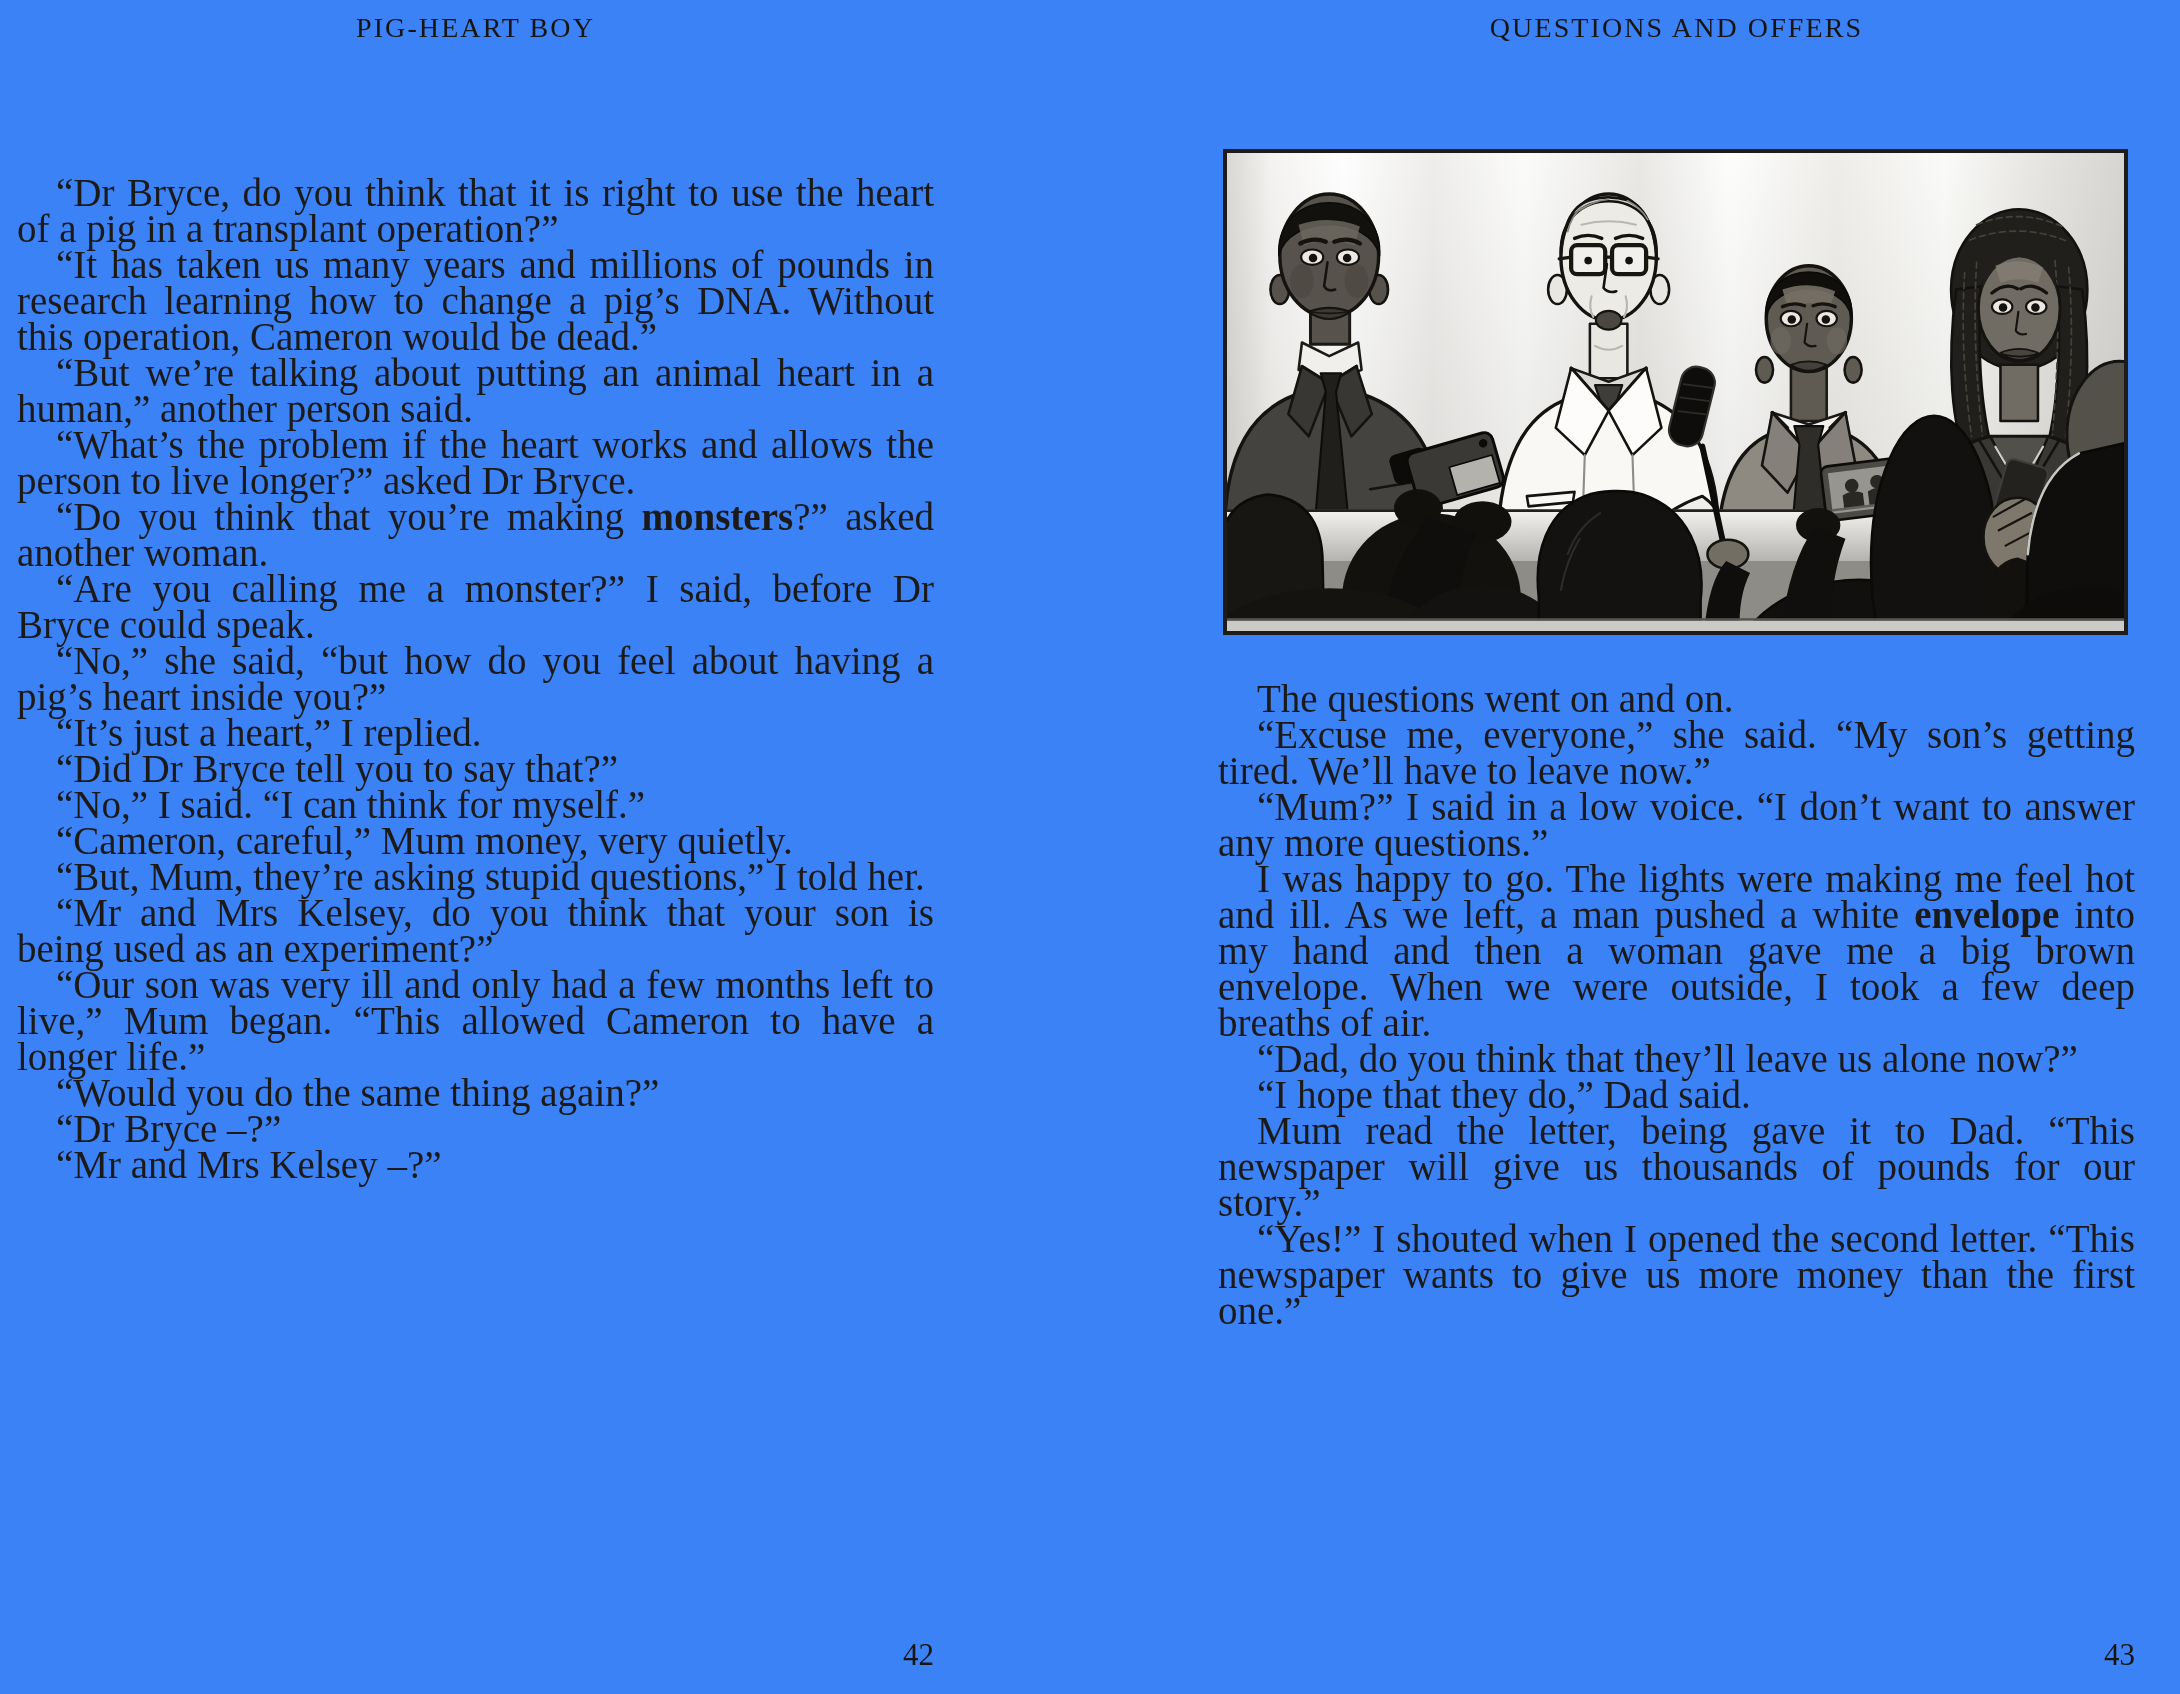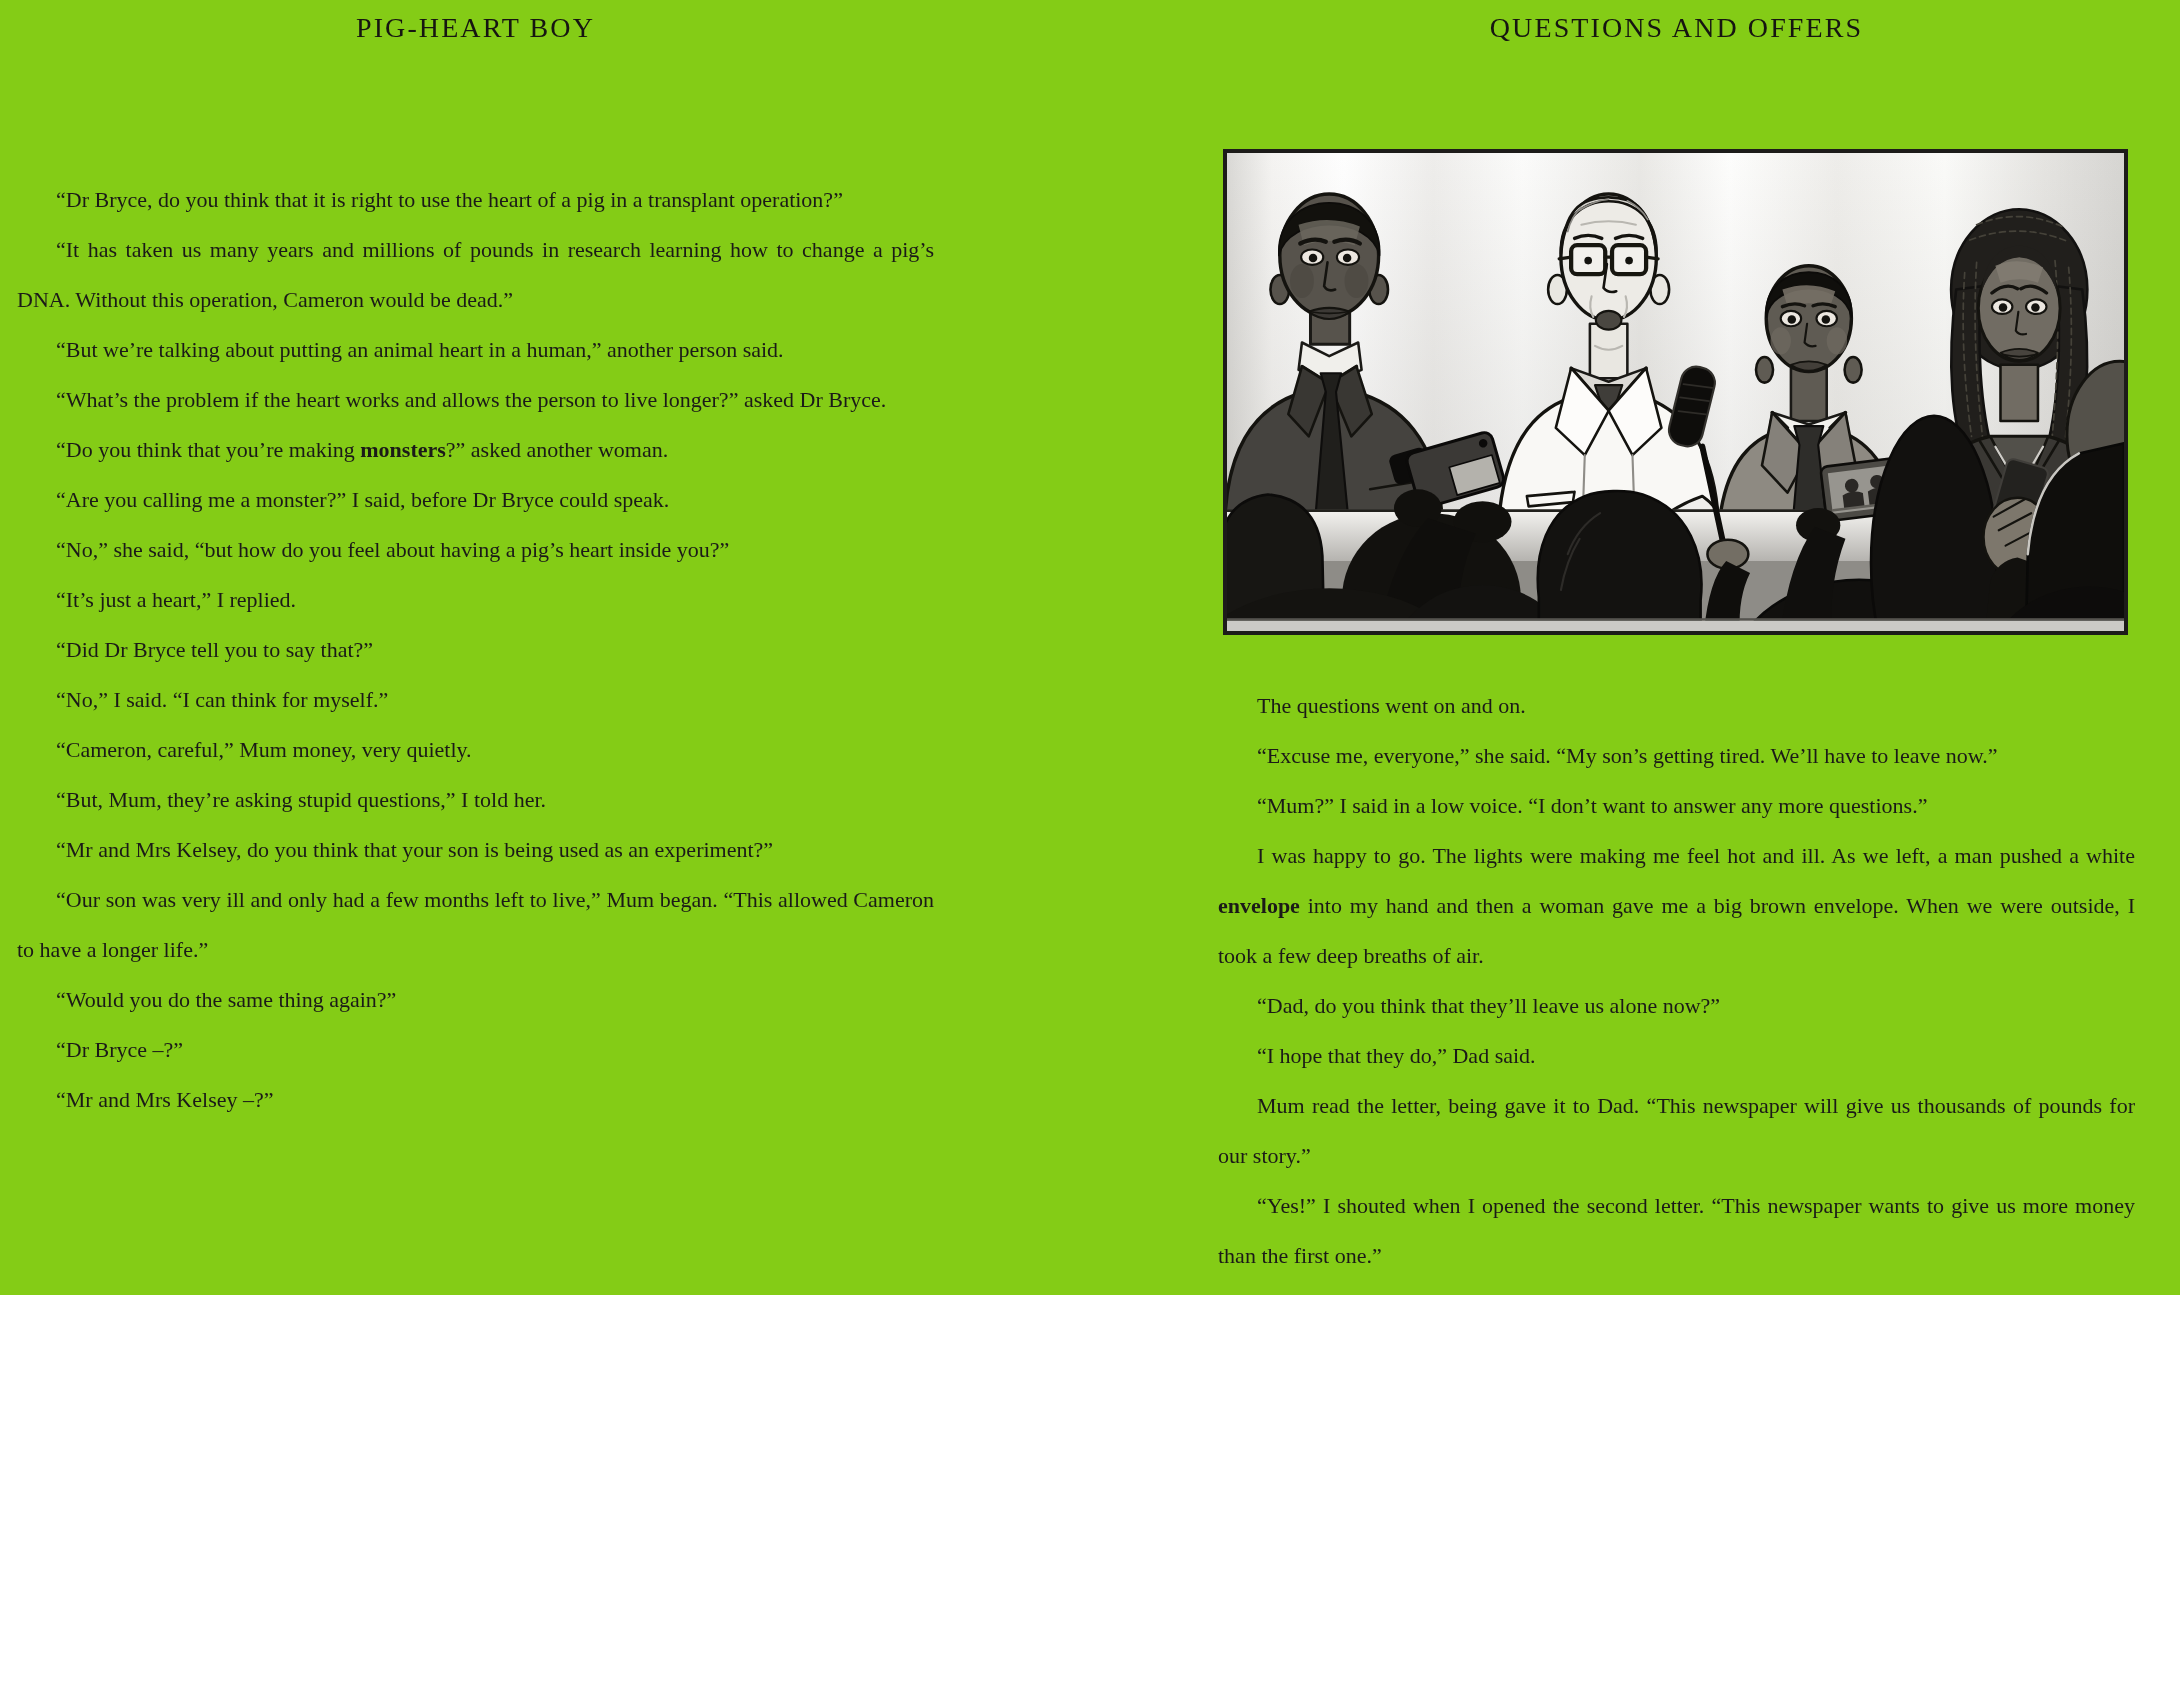--- a/index.html
+++ b/index.html
@@ -1,30 +1,30 @@
 <!DOCTYPE html>
 <html style="font-size:13.6px"><head>
 <meta charset="utf-8">
 <style>
   html,body{margin:0;padding:0;background:#ffffff;}
   .spread{
-    position:relative;width:2181px;height:1295px;background:#84cc16;
+    position:relative;width:2181px;height:1694px;background:#3b82f6;
     font-family:"Liberation Serif","DejaVu Serif",serif;color:#1b1a18;overflow:hidden;
   }
   .page{position:absolute;top:0;width:1090px;height:1694px;}
   .page-left{left:0;}
   .page-right{left:1090px;}
   .running-head{
     position:absolute;top:12px;width:917px;text-align:center;
     font-size:28px;letter-spacing:2.1px;color:#161511;white-space:nowrap;
   }
   .page-left .running-head{left:17px;}
   .page-right .running-head{left:128px;}
   .body-text{
-    position:absolute;width:917px;font-size:22px;line-height:50px;
+    position:absolute;width:917px;font-size:39px;line-height:36px;
     text-align:justify;color:#1b1a18;hyphens:none;
   }
   .page-left .body-text{left:17px;top:175px;}
   .page-right .body-text{left:128px;top:681px;}
   .body-text p{margin:0;text-indent:39px;}
   .body-text strong{font-weight:700;}
   .page-number{
     position:absolute;top:1637px;width:917px;text-align:right;font-size:31px;color:#161511;
   }
   .page-left .page-number{left:17px;}

